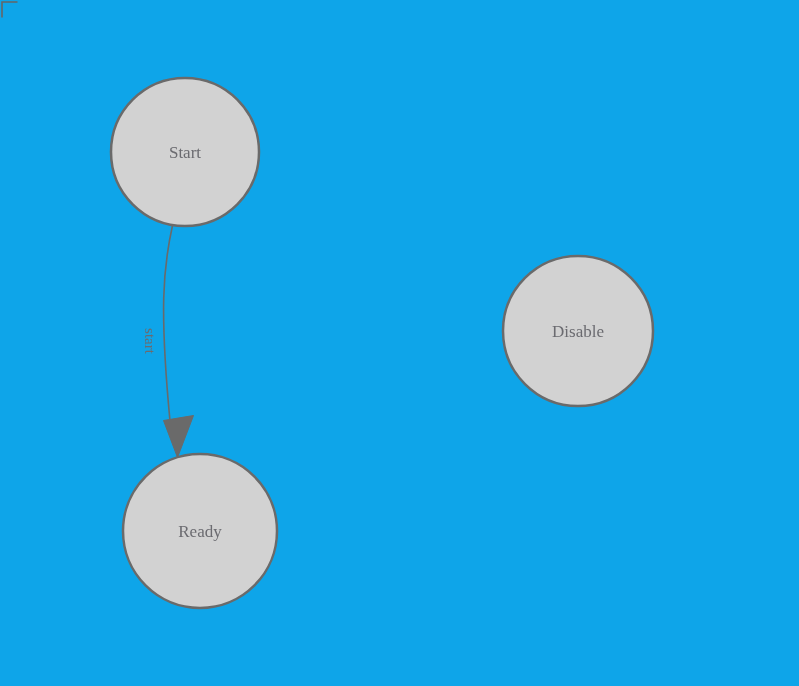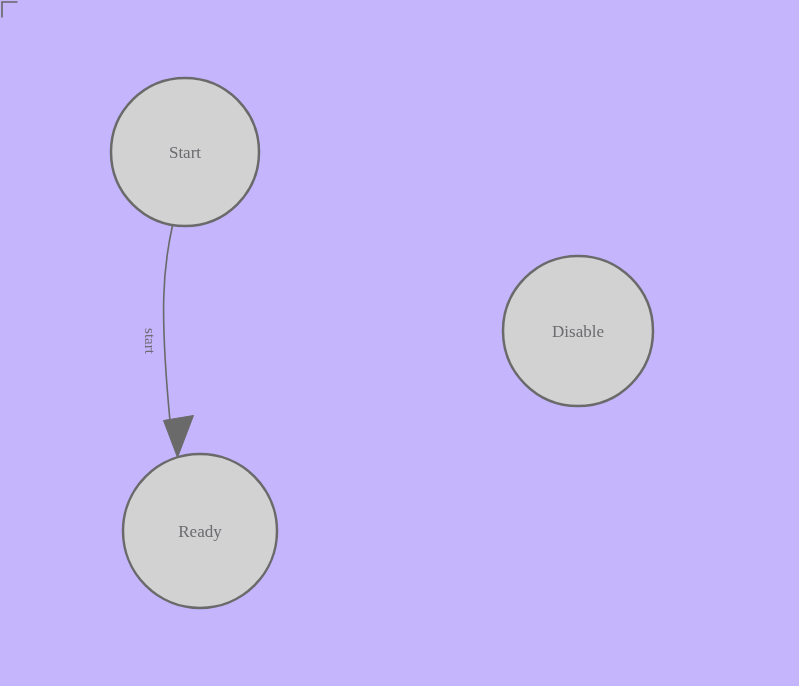--- a/index.html
+++ b/index.html
@@ -8,21 +8,21 @@
     padding: 0;
     background: #ffffff;
   }
   body {
     font-family: "Liberation Serif", "DejaVu Serif", serif;
   }
   #canvas {
     position: relative;
     width: 799px;
     height: 686px;
-    background: #c4b5fd;
+    background: #0ea5e9;
     overflow: hidden;
   }
   #diagram-svg {
     position: absolute;
     left: 0;
     top: 0;
     width: 799px;
     height: 686px;
   }
   .node-circle {

